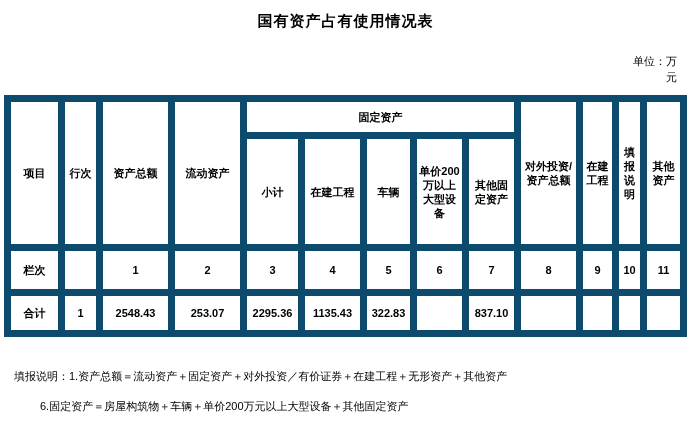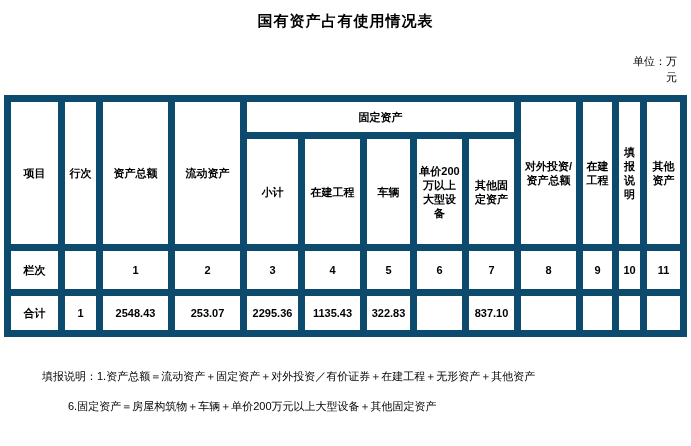--- a/index.html
+++ b/index.html
@@ -76,21 +76,20 @@
   td.left-label {
     text-align: center;
   }
   .notes {
     margin: 24px 0 0 14px;
     font-size: 11px;
     line-height: 30px;
   }
   .notes div {
     white-space: nowrap;
-    margin-left: 28px;
   }
   .note2 {
     padding-left: 26px;
   }
 </style>
 </head>
 <body>
 
 <div class="page">
 

